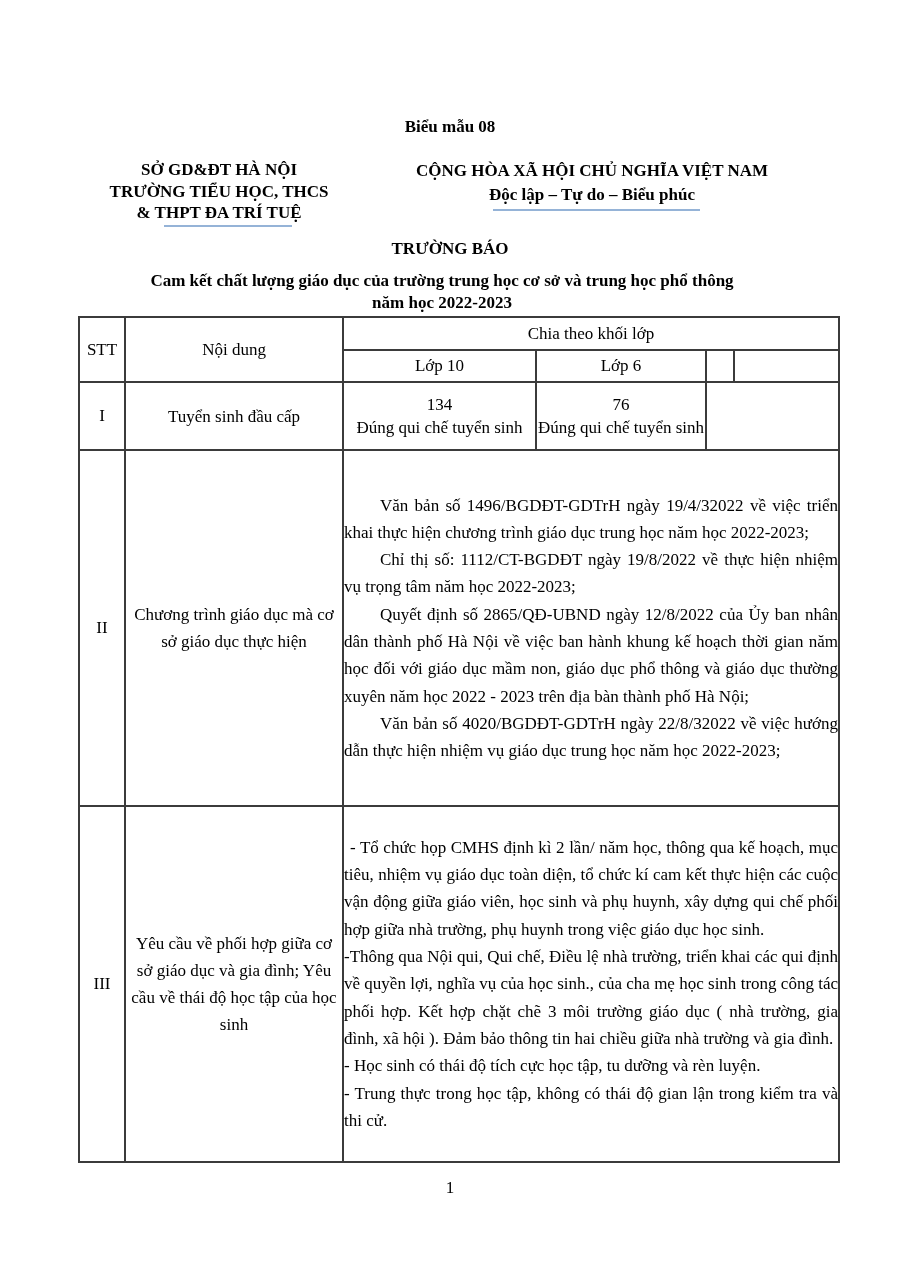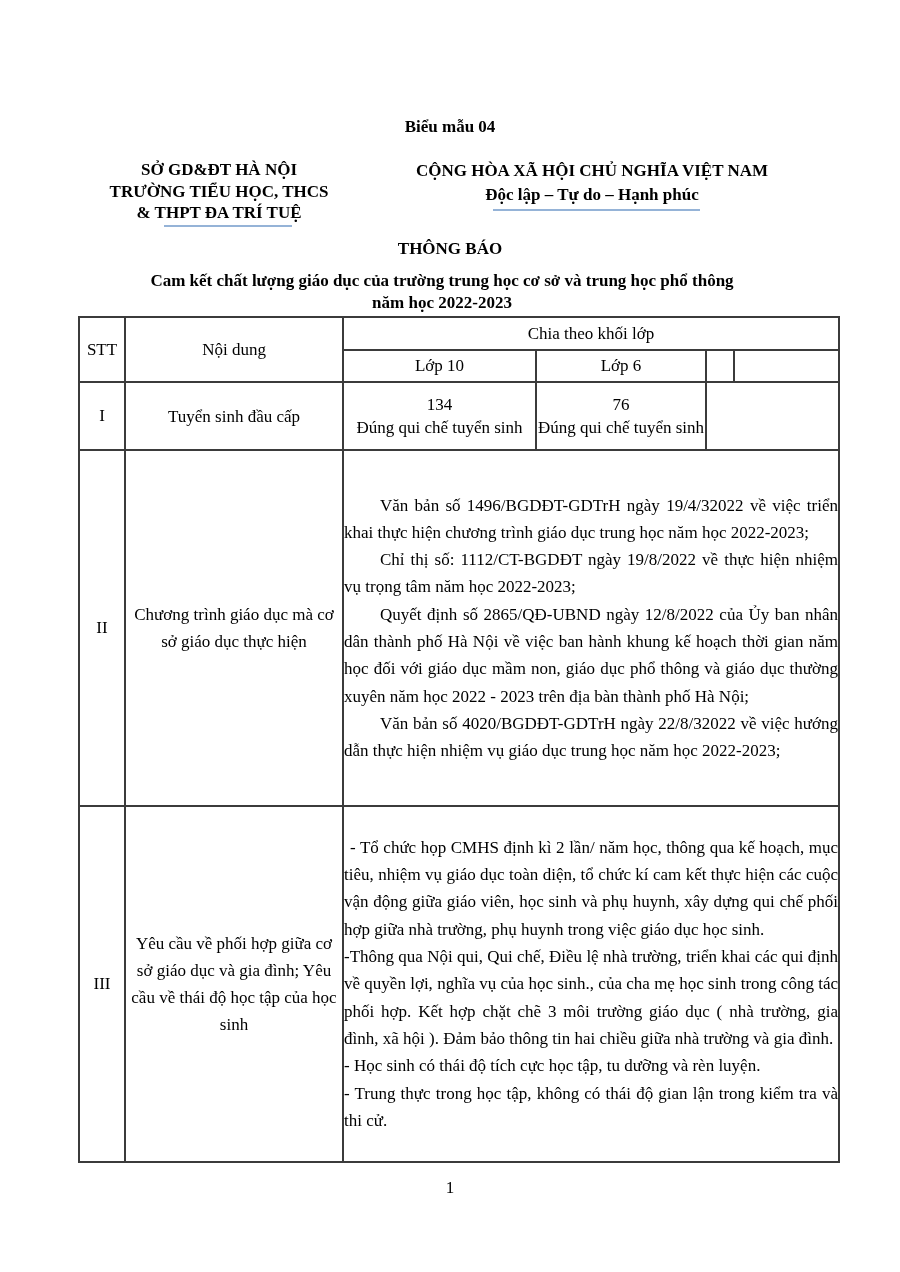--- a/index.html
+++ b/index.html
@@ -66,36 +66,36 @@
   .page-num {
     position: absolute; top: 1178px; left: 0; width: 900px;
     text-align: center;
   }
 </style>
 </head>
 <body>
 
 <div class="sheet">
 
-  <div class="form-label">Biểu mẫu 04</div>
+  <div class="form-label">Biểu mẫu 08</div>
 
   <div class="lh-left">
     <div class="l1">SỞ GD&amp;ĐT HÀ NỘI</div>
     <div class="l2">TRƯỜNG TIỂU HỌC, THCS</div>
     <div class="l3">&amp; THPT ĐA TRÍ TUỆ</div>
     <div class="rule rule-left" style="background: rgb(149, 179, 215);"></div>
   </div>
 
   <div class="lh-right">
     <div>CỘNG HÒA XÃ HỘI CHỦ NGHĨA VIỆT NAM</div>
-    <div>Độc lập – Tự do – Hạnh phúc</div>
+    <div>Độc lập – Tự do – Biểu phúc</div>
     <div class="rule rule-right" style="background: rgb(149, 179, 215);"></div>
   </div>
 
-  <div class="doc-title">THÔNG BÁO</div>
+  <div class="doc-title">TRƯỜNG BÁO</div>
 
   <div class="doc-subtitle">
     <div>Cam kết chất lượng giáo dục của trường trung học cơ sở và trung học phổ thông</div>
     <div>năm học 2022-2023</div>
   </div>
 
   <table class="main">
     <colgroup>
       <col style="width:46px">
         <col style="width:218px">

